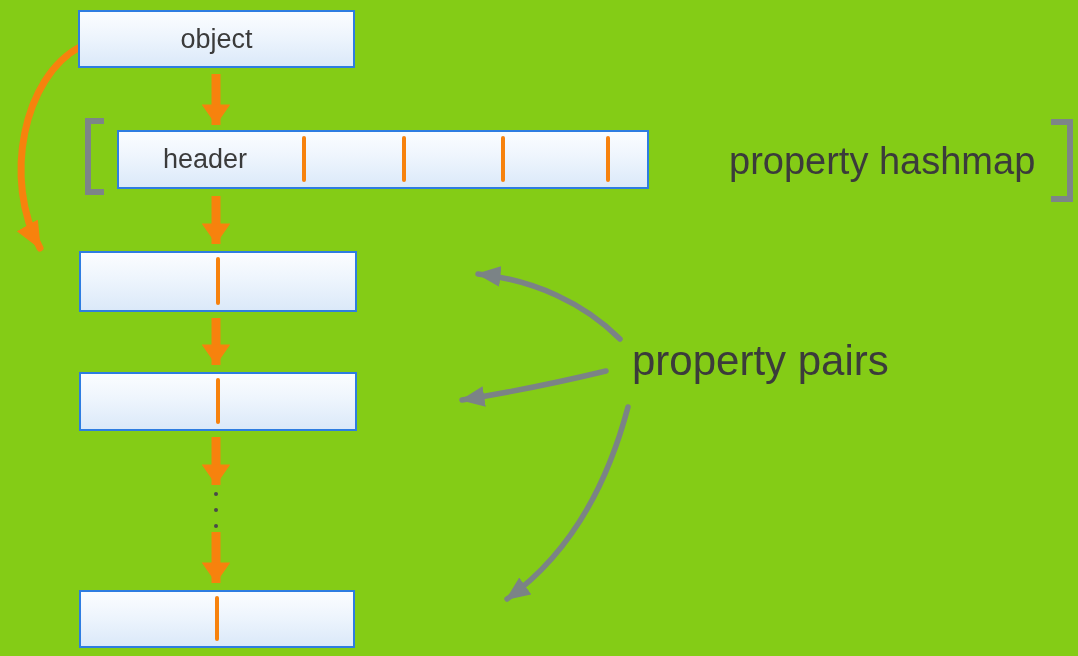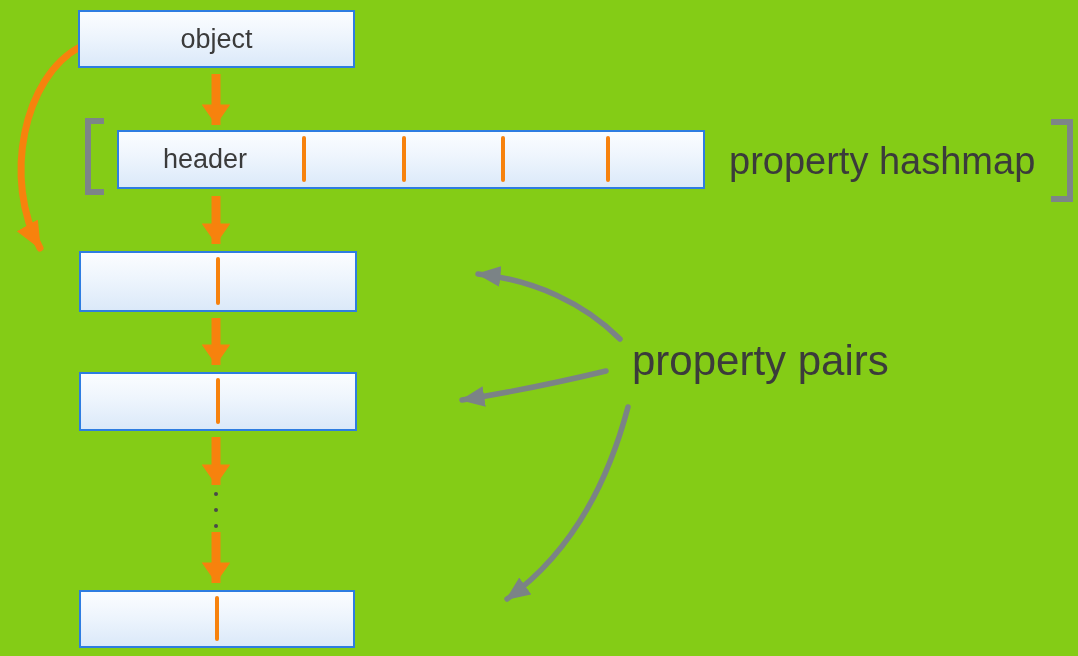--- a/index.html
+++ b/index.html
@@ -13,21 +13,21 @@
   .overlay{position:absolute;left:0;top:0;width:1078px;height:656px;pointer-events:none;}
   .box{
     position:absolute;
     box-sizing:border-box;
     border:2.5px solid #2e7de1;
     background:linear-gradient(180deg,#fbfdff 0%,#eef5fd 45%,#dbe9f9 100%);
     color:#3b3b3b;
   }
   .object-box{left:78px;top:10px;width:277px;height:58px;
     display:flex;align-items:center;justify-content:center;font-size:27px;}
-  .header-box{left:117px;top:130px;width:588px;height:59px;}
+  .header-box{left:117px;top:130px;width:532px;height:59px;}
   .header-label{
     position:absolute;left:0;top:0;width:172px;height:100%;
     display:flex;align-items:center;justify-content:center;font-size:27px;color:#3b3b3b;}
   .tick{position:absolute;top:4px;bottom:5px;width:4px;background:#f7820d;border-radius:2px;}
   .t1{left:183px}.t2{left:283px}.t3{left:382px}.t4{left:487px}
   .pair-box{left:79px;width:278px;}
   .p1{top:251px;height:61px;}
   .p2{top:372px;height:59px;}
   .p3{top:590px;height:58px;width:276px;}
   .divider{position:absolute;left:50%;margin-left:-2px;top:4px;bottom:5px;width:4px;background:#f7820d;border-radius:2px;}

